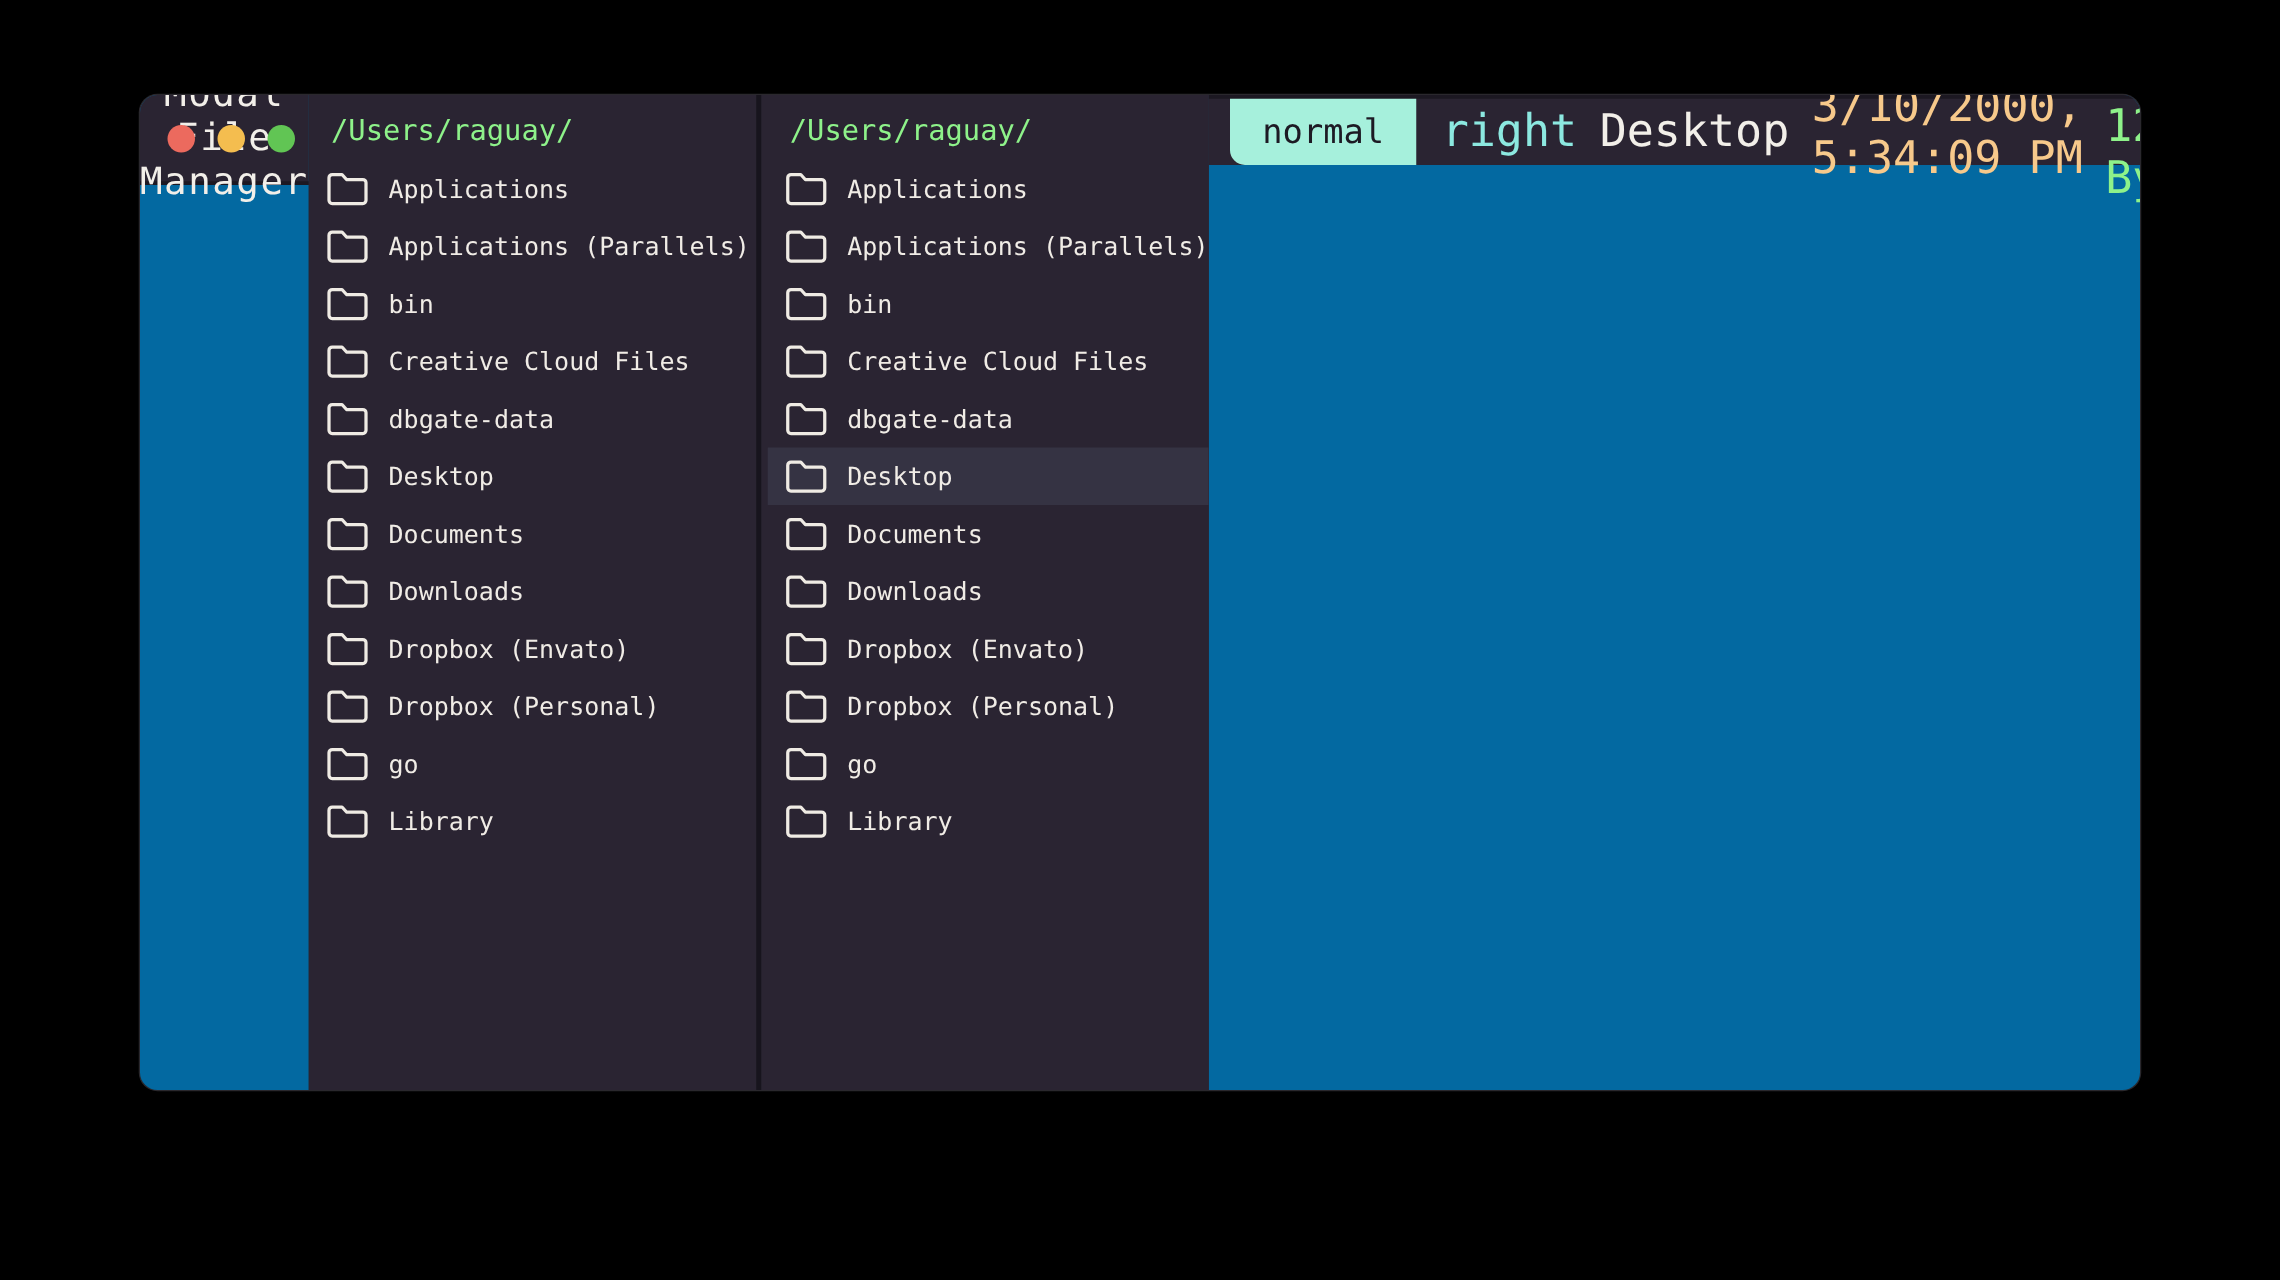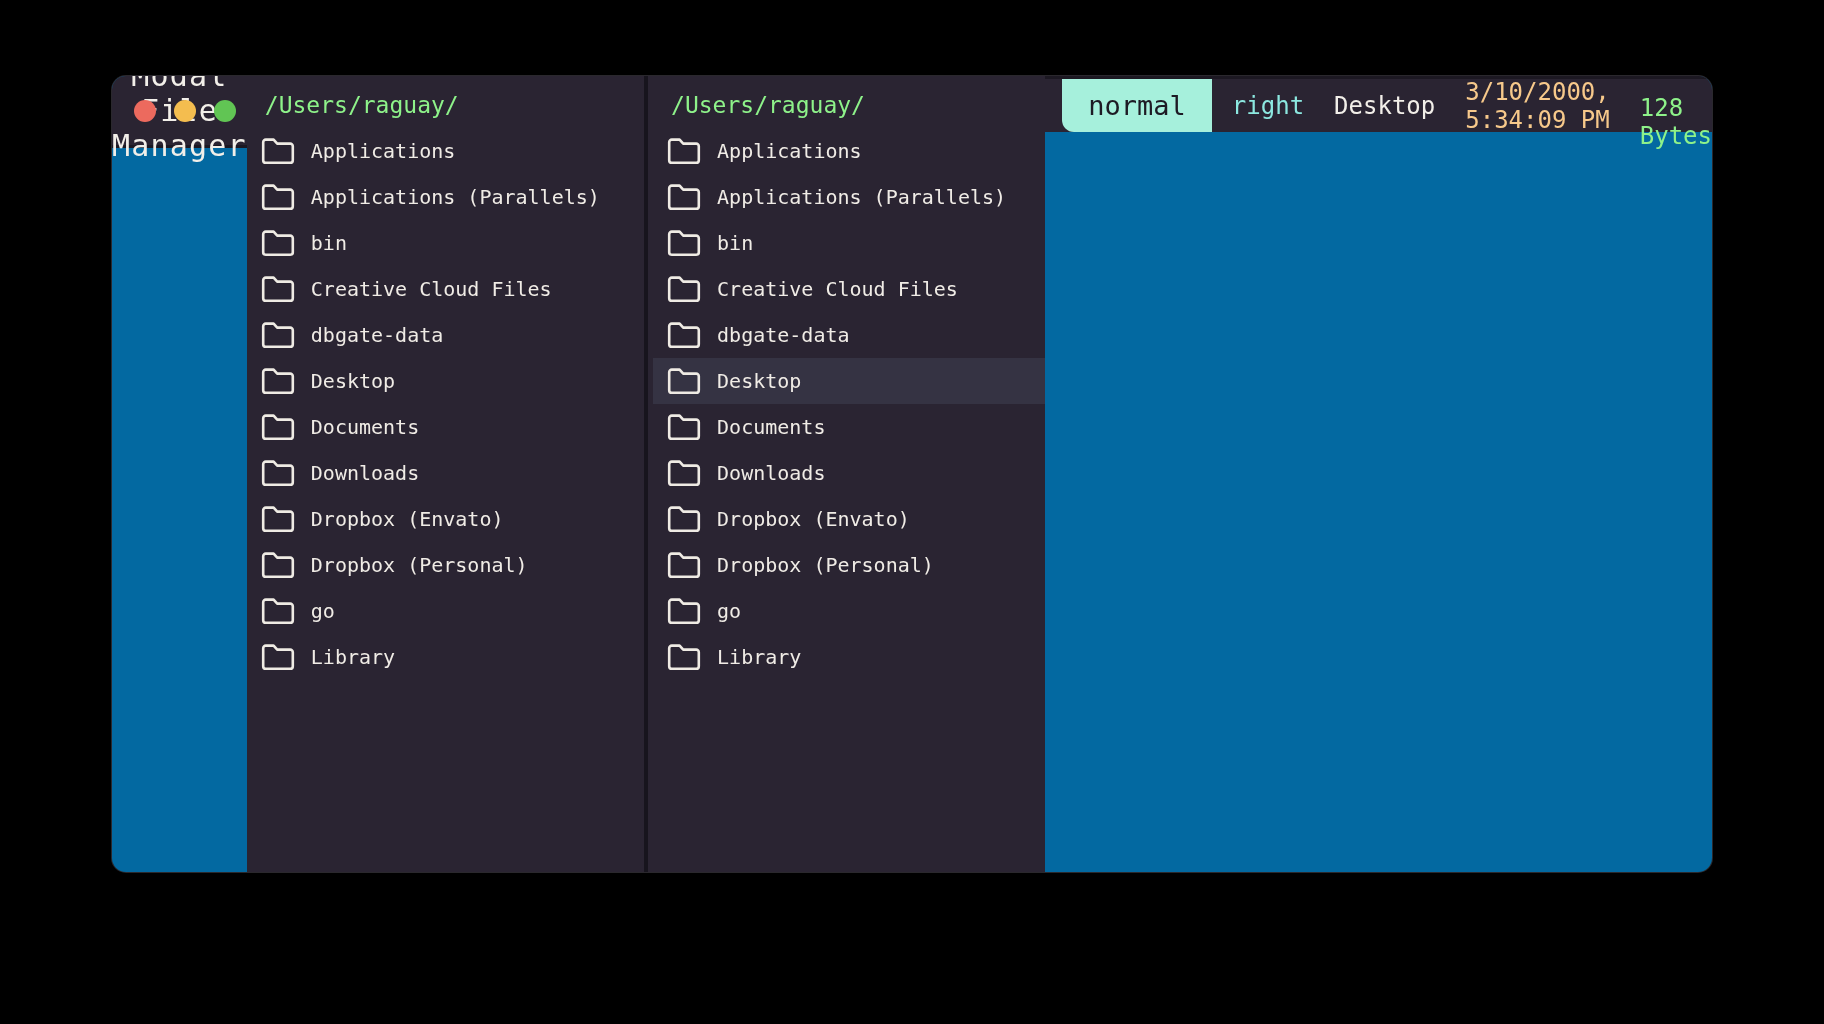--- a/index.html
+++ b/index.html
@@ -168,23 +168,23 @@
     align-items: center;
     padding: 0 26px;
     border-bottom-left-radius: 12px;
     font-family: "DejaVu Sans Mono", "Liberation Mono", monospace;
   }
 
   .status-fields {
     flex: 1 1 auto;
     display: flex;
     align-items: center;
-    gap: 30px;
+    gap: 18px;
     padding-left: 20px;
-    font-size: 24px;
+    font-size: 36px;
     font-family: "DejaVu Sans Mono", "Liberation Mono", monospace;
   }
 
   .st-pane  { color: #8ce8e0; }
   .st-name  { color: #f2efe9; }
   .st-date  { color: #f7c98b; text-align: center; }
   .st-size  { color: #8ef28a; margin-top: 32px; }
 </style>
 </head>
 <body>

